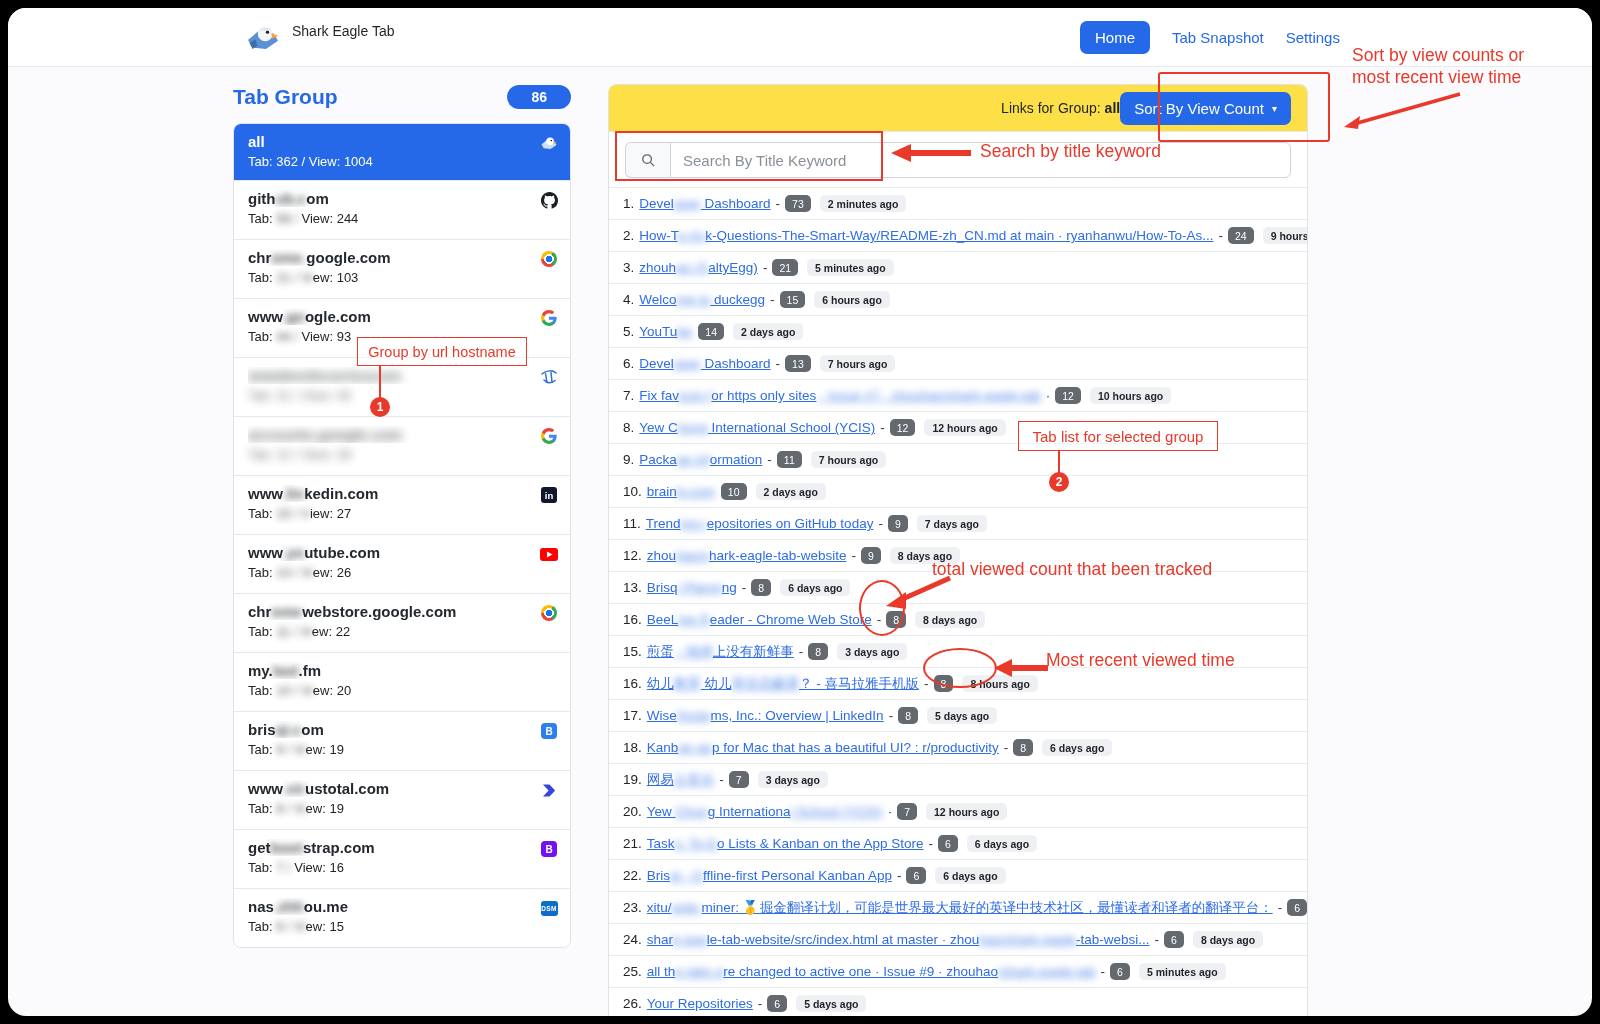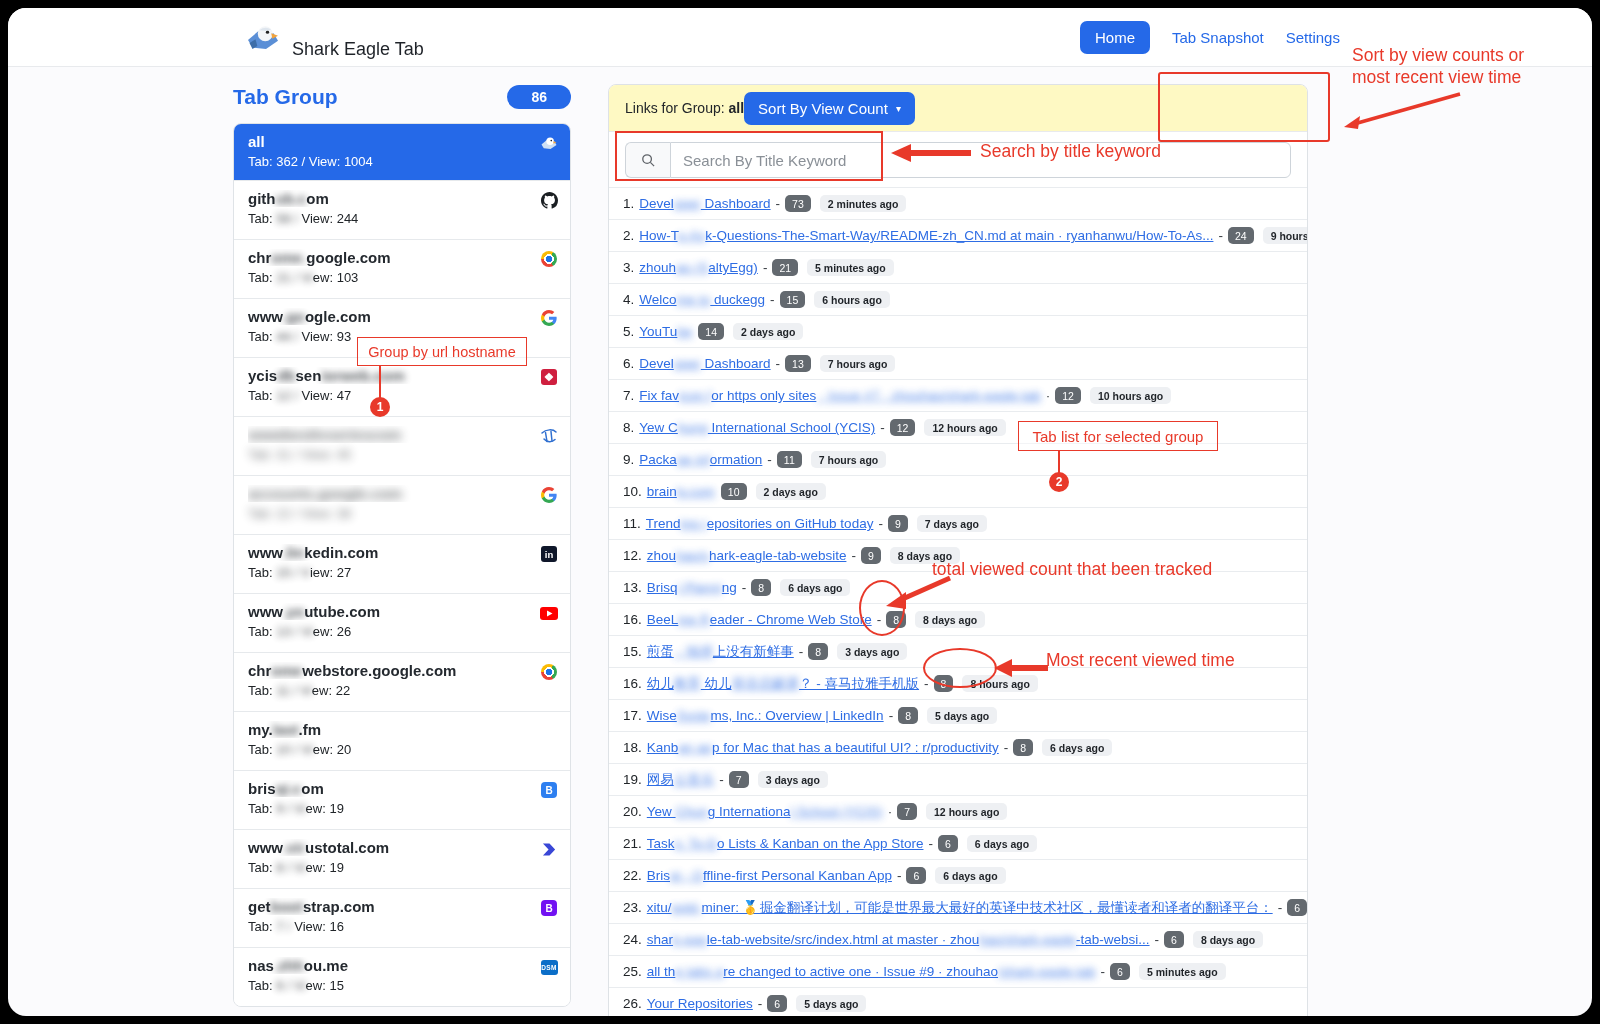--- a/index.html
+++ b/index.html
@@ -2,21 +2,21 @@
 <html style="--accent: #2569e8; --red: #e8392a; --badge: #63696f;"><head>
 <meta charset="utf-8">
 <style>
   html,body{margin:0;padding:0;background:#000;font-family:"Liberation Sans","DejaVu Sans",sans-serif;}
   #canvas{position:relative;width:1600px;height:1024px;background:#000;overflow:hidden;}
   #frame{position:absolute;inset:8px;background:#fbfbfd;border-radius:18px;overflow:hidden;}
 
   
   #appbar{position:absolute;left:0;top:0;width:100%;height:58px;background:#fff;border-bottom:1px solid #e8eaed;}
   #logo{position:absolute;left:237px;top:11px;width:36px;height:36px;}
-  #app-title{position:absolute;left:284px;top:31px;font-size:18px;font-weight:500;color:#1f2329;}
+  #app-title{position:absolute;left:284px;top:15px;font-size:14px;font-weight:500;color:#1f2329;}
   #nav{position:absolute;left:1072px;top:0;height:58px;display:flex;align-items:center;gap:22px;}
   .nav-link{font-size:15px;font-weight:500;color:var(--accent);cursor:pointer;text-decoration:none;}
   .nav-link.active{background:var(--accent);color:#fff;padding:8px 15px;border-radius:7px;}
 
   
   #sidebar{position:absolute;left:225px;top:74px;width:338px;}
   #sidebar-head{display:flex;justify-content:space-between;align-items:center;height:30px;}
   #sidebar-title{font-size:21px;font-weight:700;color:var(--accent);}
   #sidebar-badge{background:var(--accent);color:#fff;font-size:14px;font-weight:700;padding:4px 24px;border-radius:15px;}
   #group-list{margin-top:11px;border:1px solid #dfe3e7;border-radius:8px;overflow:hidden;background:#fff;}
@@ -29,21 +29,21 @@
   .group-fav{position:absolute;right:12px;top:10px;width:18px;height:18px;display:flex;align-items:center;justify-content:center;}
 
   .ic-sq{display:inline-flex;align-items:center;justify-content:center;width:16px;height:16px;border-radius:3px;color:#fff;font-size:10px;font-weight:700;font-family:"Liberation Sans",sans-serif;}
   .icon-chrome{width:16px;height:16px;border-radius:50%;background:
      radial-gradient(circle at 50% 50%, #1a73e8 0 29%, #fff 29% 42%, rgba(0,0,0,0) 42%),
      conic-gradient(from 150deg,#ea4335 0 120deg,#fbbc05 0 240deg,#34a853 0 360deg);}
   .icon-dsm{font-size:6.5px;letter-spacing:.3px;background:#0b6ec8;width:17px;height:15px;}
 
   
   #main-card{position:absolute;left:600px;top:76px;width:700px;height:940px;background:#fff;border:1px solid #dee2e6;border-radius:8px;box-sizing:border-box;overflow:hidden;}
-  #card-head{height:46px;background:#fef9c3;border-bottom:1px solid #e8eaed;display:flex;align-items:center;justify-content:flex-start;padding:0 16px;}
+  #card-head{height:46px;background:#fde047;border-bottom:1px solid #e8eaed;display:flex;align-items:center;justify-content:flex-end;padding:0 16px;}
   #card-head-label{font-size:14px;color:#212529;}
   #card-head-label b{font-weight:700;}
   #sort-btn{background:var(--accent);color:#fff;border:none;border-radius:7px;padding:8px 14px;font-size:15px;font-weight:500;cursor:pointer;display:flex;align-items:center;gap:8px;font-family:inherit;}
   #sort-caret{font-size:10px;}
   #search-row{padding:10px 16px 9px 16px;}
   #search-group{display:flex;height:36px;width:100%;}
   #search-addon{width:44px;background:#f8f9fa;border:1px solid #ced4da;border-right:none;border-radius:6px 0 0 6px;display:flex;align-items:center;justify-content:center;}
   #search-input{flex:1;border:1px solid #ced4da;border-radius:0 6px 6px 0;font-size:15px;padding:0 12px;color:#212529;outline:none;font-family:inherit;}
   #search-input::placeholder{color:#8a9097;}
 
@@ -127,27 +127,20 @@
           <div class="group-item">
             <div class="group-title"><span>www</span><span class="blur">.go</span><span>ogle.com</span></div>
             <div class="group-sub"><span>Tab: </span><span class="blur">44 / </span><span>View: 93</span></div>
             <span class="group-fav">
               <svg width="16" height="16" viewBox="0 0 24 24">
                 <path fill="#4285F4" d="M23.49 12.27c0-.79-.07-1.54-.19-2.27H12v4.51h6.47c-.29 1.48-1.14 2.73-2.4 3.58v3h3.86c2.26-2.09 3.56-5.17 3.56-8.82z"></path>
                 <path fill="#34A853" d="M12 24c3.24 0 5.95-1.08 7.93-2.91l-3.86-3c-1.08.72-2.45 1.16-4.07 1.16-3.13 0-5.78-2.11-6.73-4.96H1.29v3.09C3.26 21.3 7.31 24 12 24z"></path>
                 <path fill="#FBBC05" d="M5.27 14.29c-.25-.72-.38-1.49-.38-2.29s.14-1.57.38-2.29V6.62H1.29C.47 8.24 0 10.06 0 12s.47 3.76 1.29 5.38l3.98-3.09z"></path>
                 <path fill="#EA4335" d="M12 4.75c1.77 0 3.35.61 4.6 1.8l3.42-3.42C17.95 1.19 15.24 0 12 0 7.31 0 3.26 2.7 1.29 6.62l3.98 3.09c.95-2.85 3.6-4.96 6.73-4.96z"></path>
               </svg>
-            </span>
-          </div>
-          <div class="group-item">
-            <div class="group-title"><span>ycis</span><span class="blur">db</span><span>sen</span><span class="blur">iorweb.com</span></div>
-            <div class="group-sub"><span>Tab: </span><span class="blur">12 / </span><span>View: 47</span></div>
-            <span class="group-fav">
-              <span class="ic-sq" style="background:#cf1f3f;font-size:11px;">❖</span>
             </span>
           </div>
           <div class="group-item">
             <div class="group-title"><span class="blur-heavy">wwwbesttvseriescom</span></div>
             <div class="group-sub"><span class="blur-heavy">Tab: 31 / View: 45</span></div>
             <span class="group-fav">
               <svg width="18" height="16" viewBox="0 0 18 16" fill="none" stroke="#2f6fd0" stroke-width="1.5" stroke-linecap="round">
                 <path d="M2 5 C6 1, 13 1, 16 4"></path>
                 <path d="M5.5 4.5 l1.5 9"></path>
                 <path d="M11 3.5 l1 9.5"></path>

